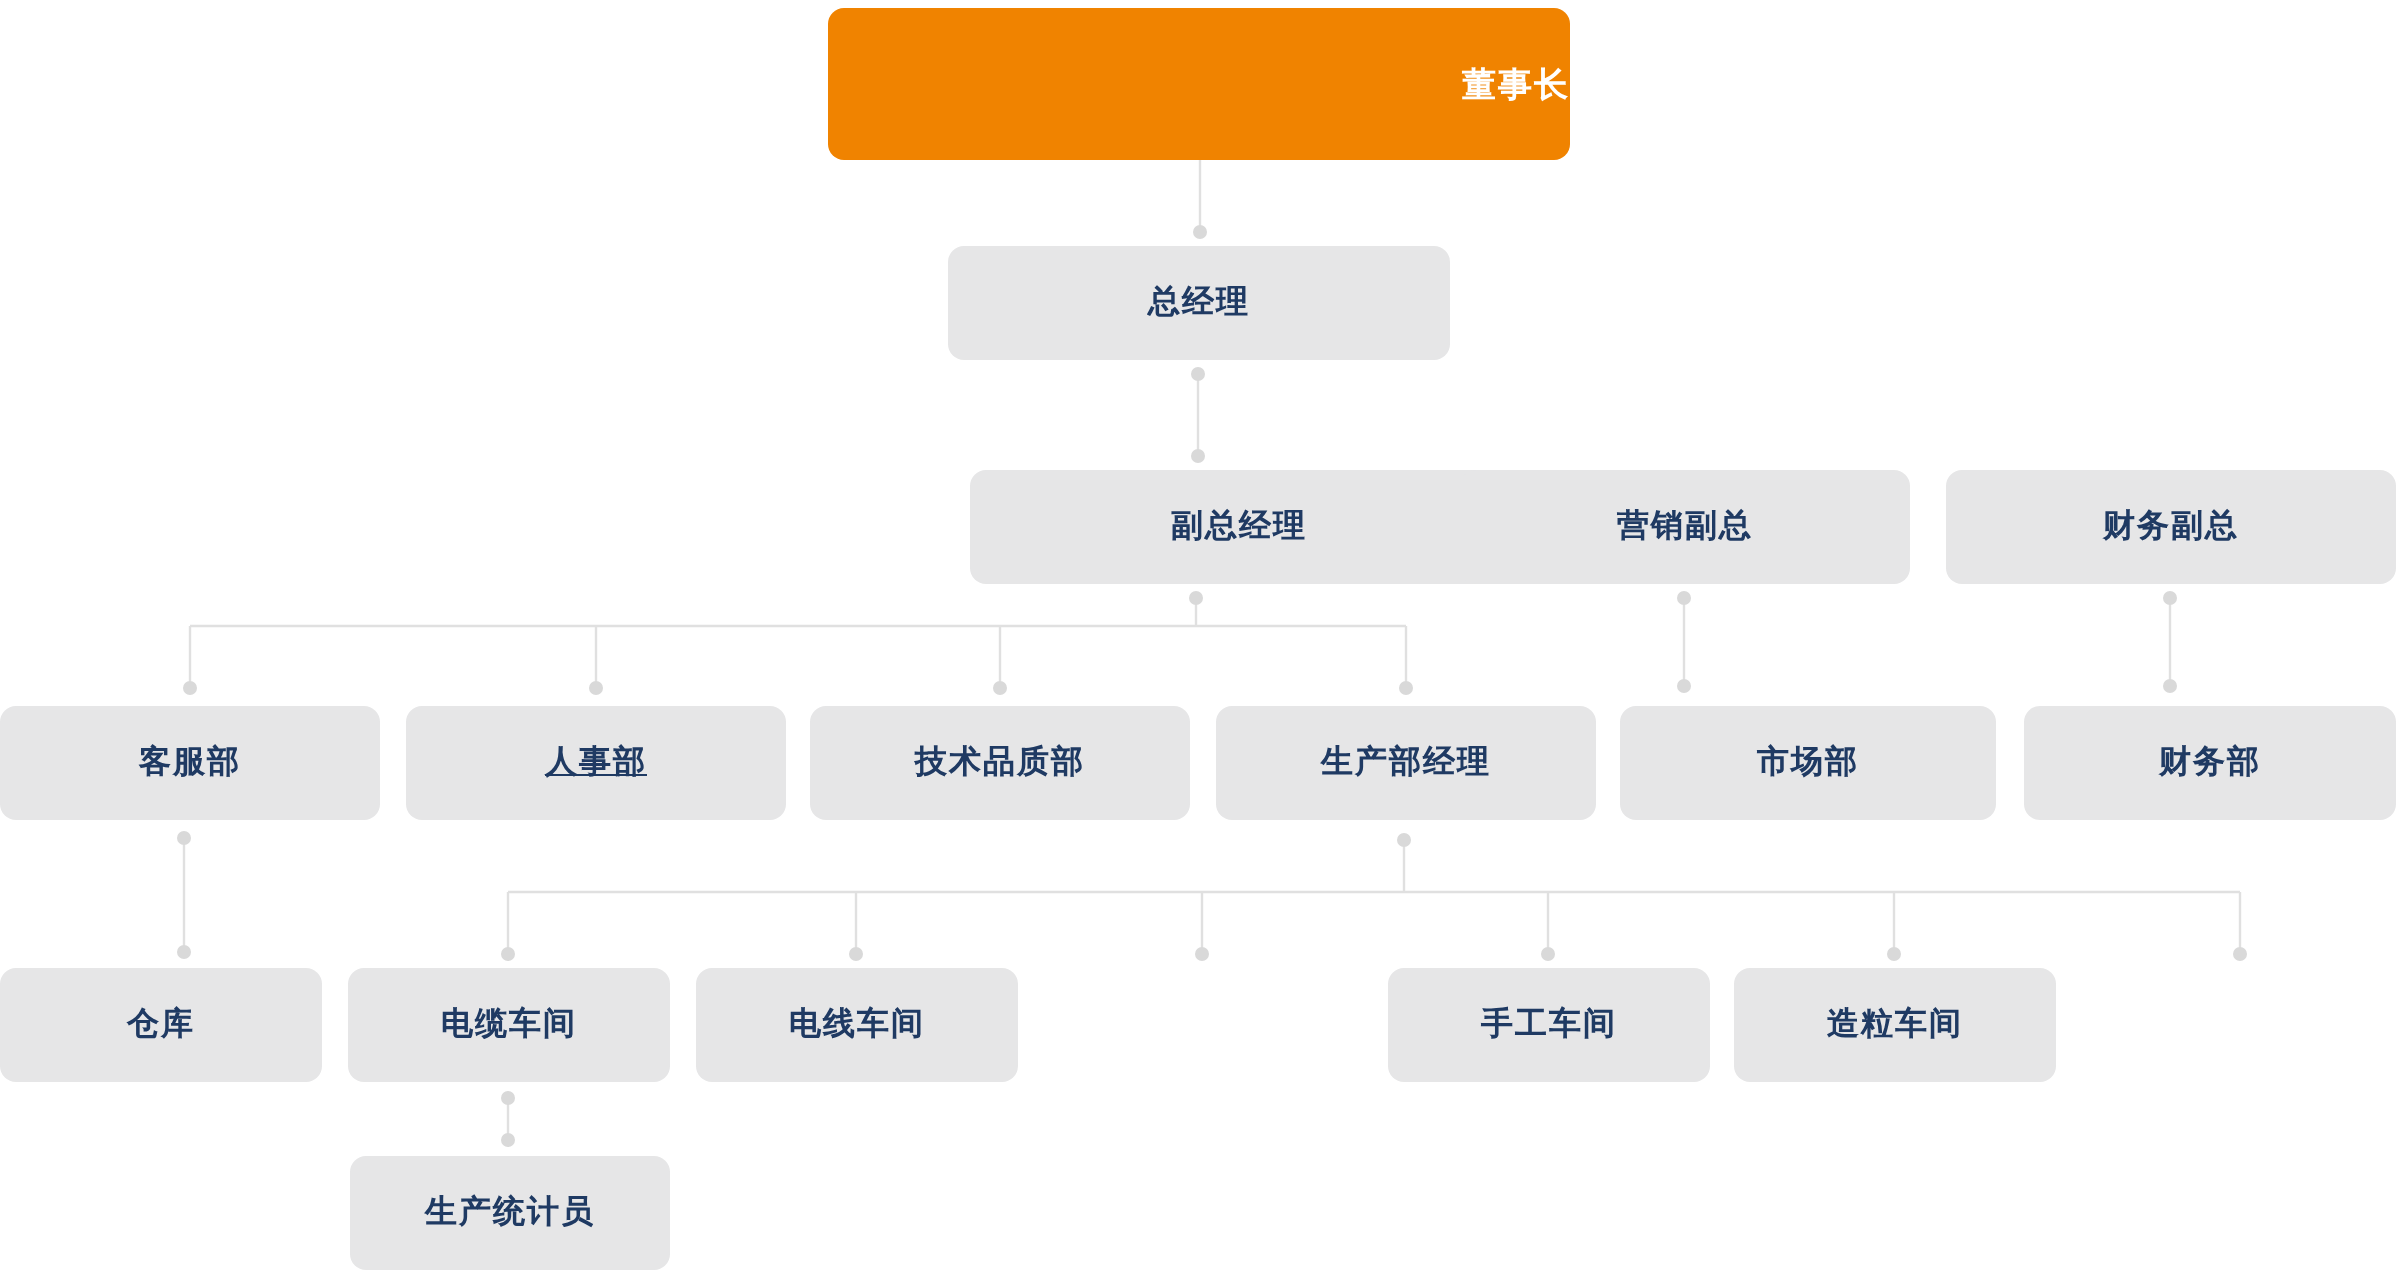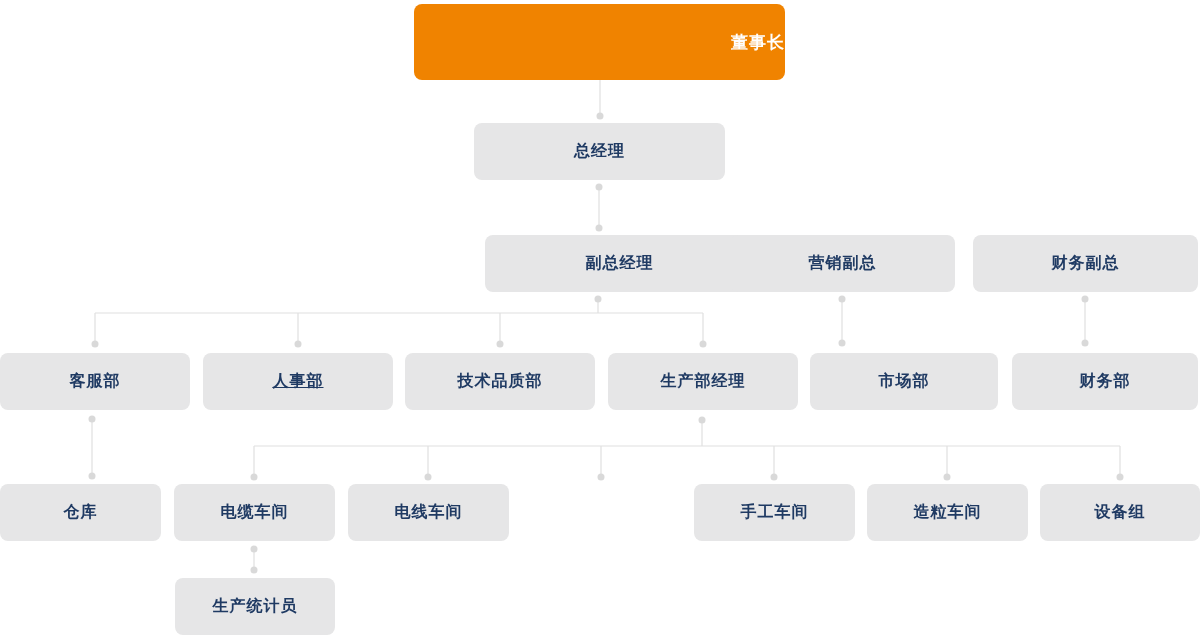--- a/index.html
+++ b/index.html
@@ -157,21 +157,18 @@
   </div>
   <div class="node" style="left:348px;top:484px;width:161px;">
     <span>电线车间</span>
   </div>
   <div class="node" style="left:694px;top:484px;width:161px;">
     <span>手工车间</span>
   </div>
   <div class="node" style="left:867px;top:484px;width:161px;">
     <span>造粒车间</span>
   </div>
-  <div class="node" style="left:1040px;top:484px;width:160px;">
-    <span>设备组</span>
-  </div>
 
   <div class="node" style="left:175px;top:578px;width:160px;align-items:center;">
     <span>生产统计员</span>
   </div>
 
 </div>
 
 </body></html>

